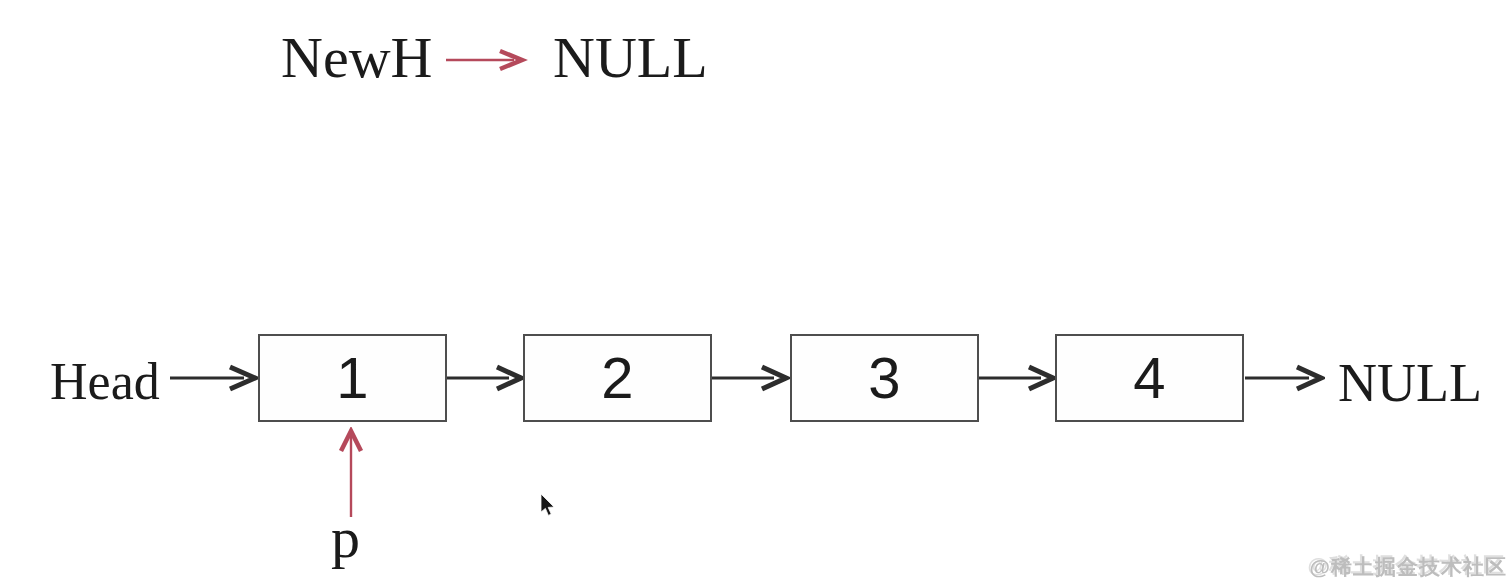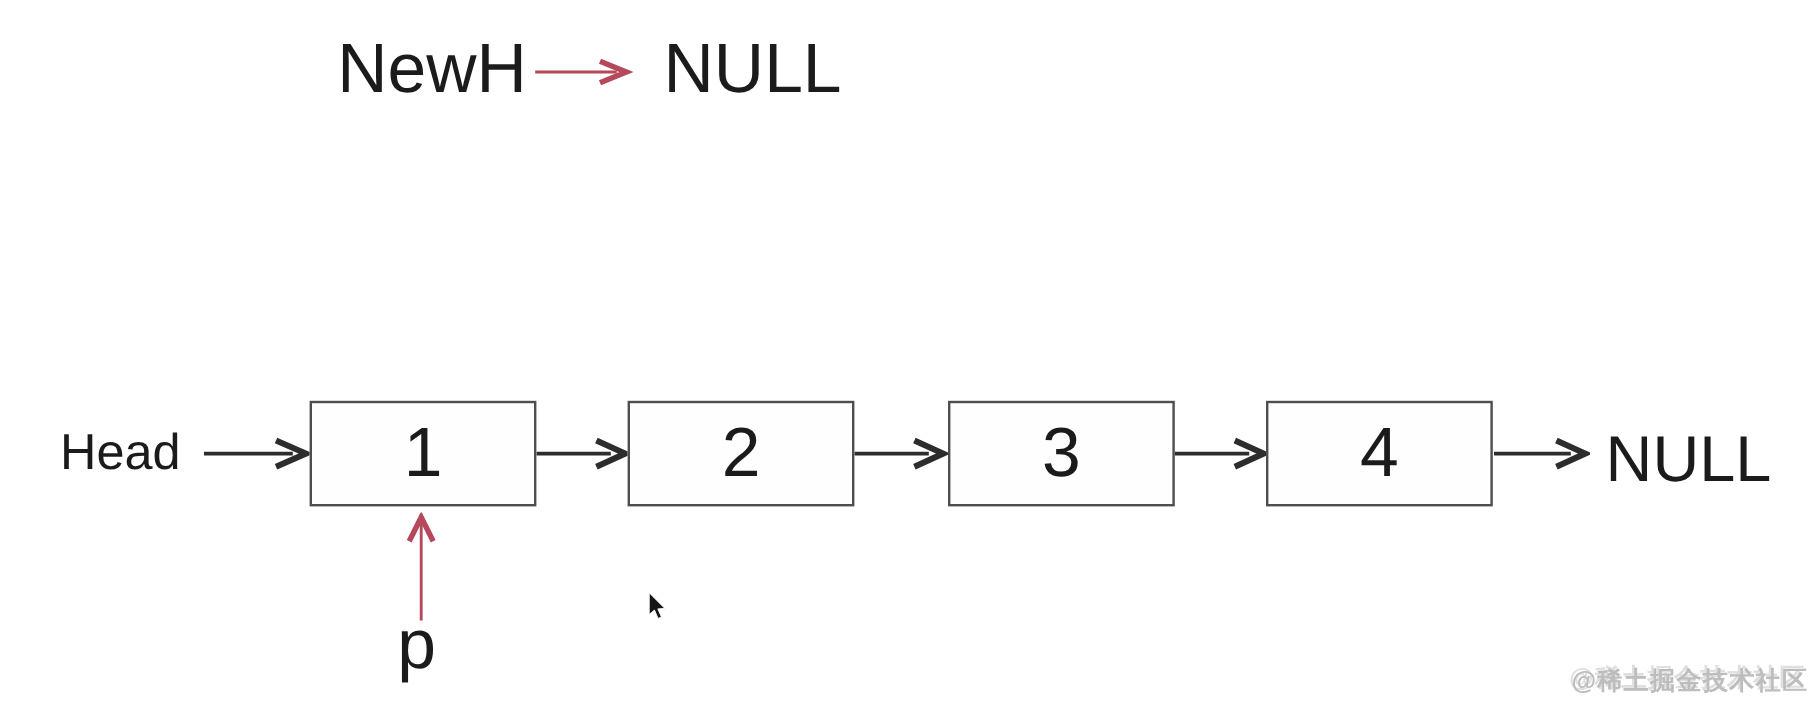--- a/index.html
+++ b/index.html
@@ -14,24 +14,25 @@
     height: 585px;
     background: #ffffff;
     overflow: hidden;
   }
   .label {
     position: absolute;
     color: #1b1b1b;
     line-height: 1;
     white-space: nowrap;
     user-select: none;
+    font-family: Liberation Serif, serif;
   }
   .lbl-newh   { left: 281px; top: 29px;  font-size: 58px; }
   .lbl-null-top { left: 553px; top: 29px; font-size: 58px; }
-  .lbl-head   { left: 50px;  top: 356px; font-size: 42px; }
+  .lbl-head   { left: 50px;  top: 356px; font-size: 52px; }
   .lbl-null-end { left: 1338px; top: 356px; font-size: 54px; }
   .lbl-p      { left: 331px; top: 509px; font-size: 58px; }
   .node {
     position: absolute;
     top: 334px;
     width: 189px;
     height: 88px;
     box-sizing: border-box;
     border: 2.5px solid #4e4e4e;
     background: #fefefe;

